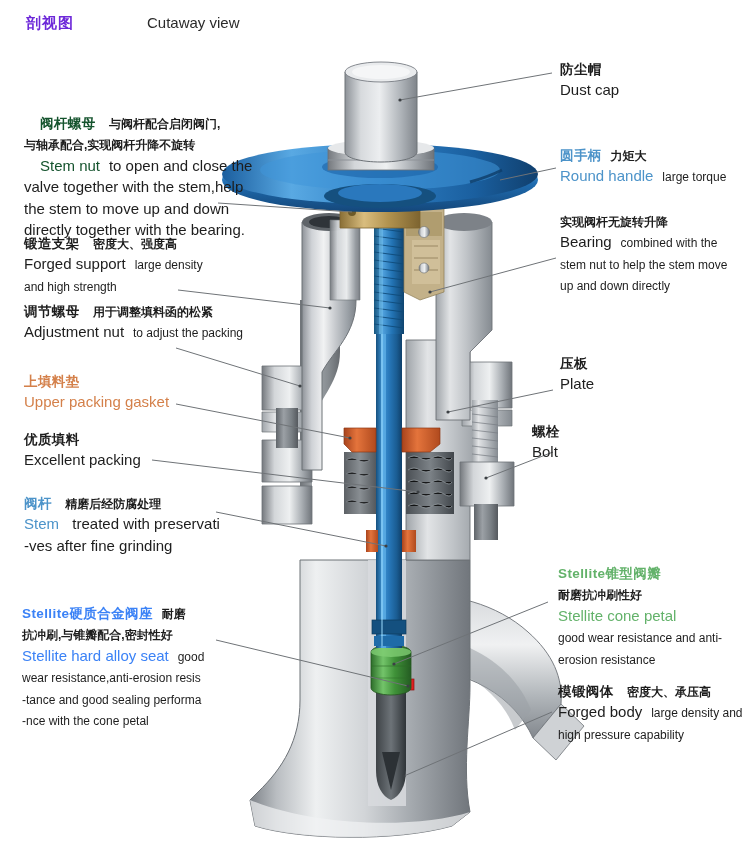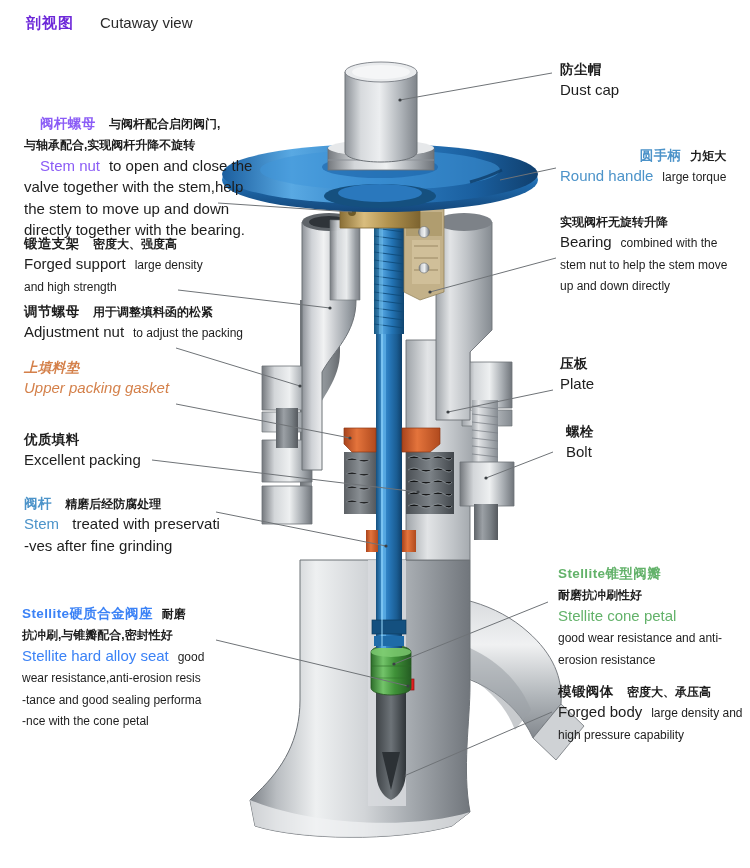--- a/index.html
+++ b/index.html
@@ -7,30 +7,30 @@
     width:750px;height:868px;background:#ffffff;
     font-family:"Liberation Sans","DejaVu Sans",sans-serif;
     position:relative;overflow:hidden;
     -webkit-font-smoothing:antialiased;
   }
   .page{position:relative;width:750px;height:868px;}
 
   
   .title{position:absolute;left:26px;top:14px;display:flex;align-items:baseline;gap:26px;}
   .title .cn{font-size:15px;color:#6d28d9;font-weight:600;letter-spacing:1px;}
-  .title .en{font-size:15px;color:#2b2b2b;}
+  .title .en{font-size:15px;color:#2b2b2b;margin-left:47px;}
 
   
   .callout{position:absolute;line-height:1.34;}
   .callout .l{display:block;white-space:nowrap;}
   .cn-line{font-size:13.5px;font-weight:700;color:#1d1d1d;letter-spacing:.4px;}
   .en-line{font-size:15px;color:#1d1d1d;}
   .sm{font-size:12px;font-weight:400;}
   .cn-sm{font-size:12px;font-weight:700;color:#1d1d1d;}
-  .head-gold{color:#8b5cf6;padding-left:16px;}
+  .head-gold{color:#14532d;padding-left:16px;}
   .head-orange{color:#d4804a;}
   .head-blue{color:#4c93c9;}
   .head-red{color:#3b82f6;}
   .head-green{color:#63b26a;}
   .head-black{color:#1d1d1d;}
 
   
   svg.leaders{position:absolute;left:0;top:0;width:750px;height:868px;pointer-events:none;}
   svg.art{position:absolute;left:0;top:0;width:750px;height:868px;}
 </style>
@@ -388,21 +388,21 @@
     <span class="l"><span class="cn-line head-black">调节螺母</span>&nbsp;&nbsp;&nbsp;<span class="cn-sm">用于调整填料函的松紧</span></span>
     <span class="l"><span class="en-line head-black">Adjustment nut</span>&nbsp;&nbsp;<span class="en-line sm">to adjust the packing</span></span>
   </div>
 
   <div class="callout" style="left:24px;top:232px;">
     <span class="l"><span class="cn-line head-black">锻造支架</span>&nbsp;&nbsp;&nbsp;<span class="cn-sm">密度大、强度高</span></span>
     <span class="l"><span class="en-line head-black">Forged support</span>&nbsp;&nbsp;<span class="en-line sm">large density</span></span>
     <span class="l"><span class="en-line sm">and high strength</span></span>
   </div>
 
-  <div class="callout" style="left:24px;top:356px;font-style:italic;">
+  <div class="callout" style="left:24px;top:370px;">
     <span class="l"><span class="cn-line head-orange">上填料垫</span></span>
     <span class="l"><span class="en-line head-orange">Upper packing gasket</span></span>
   </div>
 
   <div class="callout" style="left:24px;top:428px;">
     <span class="l"><span class="cn-line head-black">优质填料</span></span>
     <span class="l"><span class="en-line head-black">Excellent packing</span></span>
   </div>
 
   <div class="callout" style="left:24px;top:492px;">
@@ -418,38 +418,38 @@
     <span class="l"><span class="en-line sm">wear resistance,anti-erosion resis</span></span>
     <span class="l"><span class="en-line sm">-tance and good sealing performa</span></span>
     <span class="l"><span class="en-line sm">-nce with the cone petal</span></span>
   </div>
 
   <div class="callout" style="left:560px;top:58px;">
     <span class="l"><span class="cn-line head-black">防尘帽</span></span>
     <span class="l"><span class="en-line head-black">Dust cap</span></span>
   </div>
 
-  <div class="callout" style="left:560px;top:144px;text-align:right;">
+  <div class="callout" style="left:560px;top:144px;">
     <span class="l"><span class="cn-line head-blue">圆手柄</span>&nbsp;&nbsp;<span class="cn-sm">力矩大</span></span>
     <span class="l"><span class="en-line head-blue">Round handle</span>&nbsp;&nbsp;<span class="en-line sm">large torque</span></span>
   </div>
 
   <div class="callout" style="left:560px;top:210px;">
     <span class="l"><span class="cn-sm">实现阀杆无旋转升降</span></span>
     <span class="l"><span class="en-line head-black">Bearing</span>&nbsp;&nbsp;<span class="en-line sm">combined with the</span></span>
     <span class="l"><span class="en-line sm">stem nut to help the stem move</span></span>
     <span class="l"><span class="en-line sm">up and down directly</span></span>
   </div>
 
   <div class="callout" style="left:560px;top:352px;">
     <span class="l"><span class="cn-line head-black">压板</span></span>
     <span class="l"><span class="en-line head-black">Plate</span></span>
   </div>
 
-  <div class="callout" style="left:566px;top:420px;">
+  <div class="callout" style="left:532px;top:420px;">
     <span class="l"><span class="cn-line head-black">螺栓</span></span>
     <span class="l"><span class="en-line head-black">Bolt</span></span>
   </div>
 
   <div class="callout" style="left:558px;top:562px;">
     <span class="l"><span class="cn-line head-green">Stellite锥型阀瓣</span></span>
     <span class="l"><span class="cn-sm">耐磨抗冲刷性好</span></span>
     <span class="l"><span class="en-line head-green">Stellite cone petal</span></span>
     <span class="l"><span class="en-line sm">good wear resistance and anti-</span></span>
     <span class="l"><span class="en-line sm">erosion resistance</span></span>

